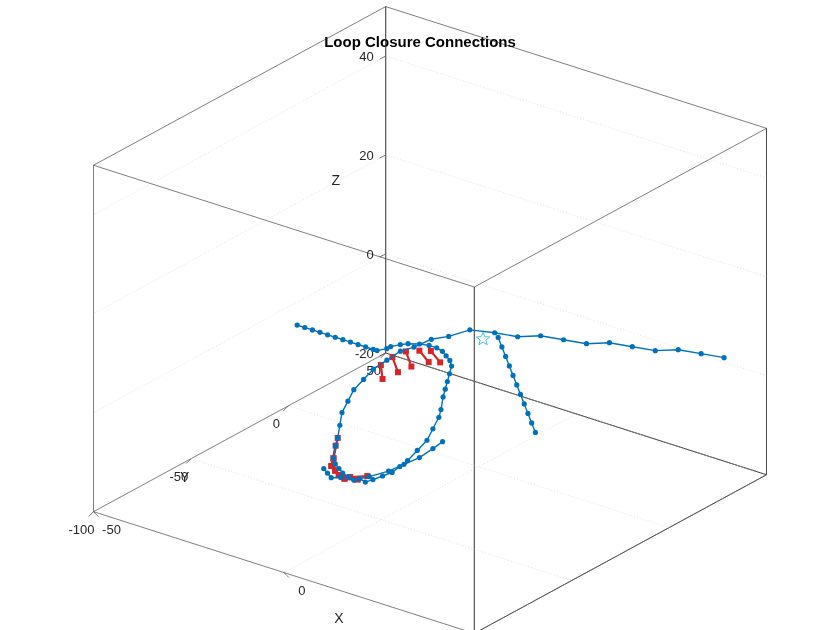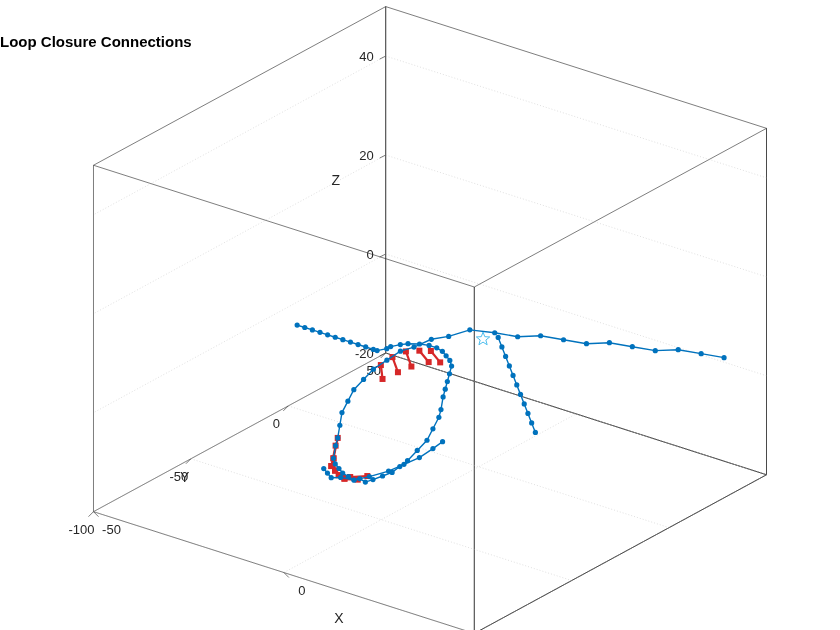--- a/index.html
+++ b/index.html
@@ -15,21 +15,21 @@
     position: relative;
     width: 840px;
     height: 630px;
     background: #ffffff;
   }
   .title {
     position: absolute;
     top: 33px;
     left: 0;
     width: 840px;
-    text-align: left;
+    text-align: center;
     font-weight: bold;
     font-size: 15px;
     color: #000000;
   }
   svg.plot {
     position: absolute;
     left: 0;
     top: 0;
   }
   .tick-label, .axis-label {

